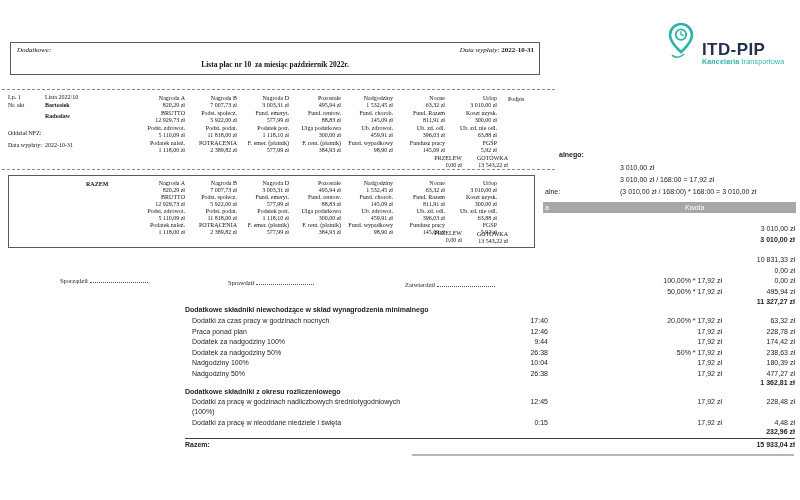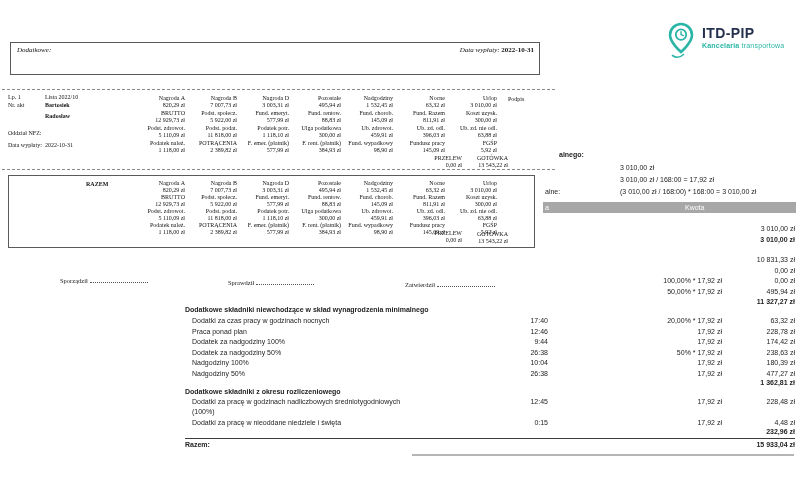--- a/index.html
+++ b/index.html
@@ -42,21 +42,21 @@
   .cell{position:absolute;width:52px;text-align:right;line-height:7.4px;white-space:nowrap;}
   .podpis{position:absolute;left:508px;top:96px;}
   .razem-box{position:absolute;left:8px;top:175px;width:525px;height:71px;border:1px solid #5a5a5a;background:#fff;}
   .razem-cap{position:absolute;left:85px;top:180px;font-weight:bold;}
   .sig{position:absolute;white-space:nowrap;font-size:6.5px;color:#222;}
   .sig .dots{display:inline-block;width:58px;border-bottom:1px dotted #555;height:6px;margin-left:2px;}
 
   
   .logo{position:absolute;left:666px;top:22px;display:flex;align-items:flex-start;gap:6px;}
   .logo-text{display:flex;flex-direction:column;margin-top:4px;}
-  .logo-name{font-weight:bold;font-size:14px;letter-spacing:0.4px;line-height:15px;}
+  .logo-name{font-weight:bold;font-size:17px;letter-spacing:0.4px;line-height:15px;margin-top:16px;}
   .logo-sub{font-size:7px;margin-top:1px;letter-spacing:0.2px;}
   .logo-sub .k{font-weight:bold;}
 </style>
 </head>
 <body>
 
 <div class="stage">
 
   <div class="calc">
     <div class="frag fbold" style="left:559px;top:151px">alnego:</div>
@@ -163,20 +163,21 @@
 
   <div class="pay">
     <div class="pay-cover"></div>
 
     <div class="pay-box">
       <span class="emp-label">Dodatkowe:</span>
       <span class="pay-date">
         <i>Data wypłaty:</i>
         <b>2022-10-31</b>
       </span>
+      <div class="pay-title">Lista płac nr 10&nbsp; za miesiąc październik 2022r.</div>
     </div>
 
     <div class="dash" style="top:89px"></div>
     <div class="dash" style="top:169px"></div>
 
     <div class="info" style="left:8px;top:94px">Lp.  1</div>
     <div class="info" style="left:8px;top:102px">Nr. akt</div>
     <div class="info" style="left:45px;top:94px">Lista 2022/10</div>
     <div class="info ibold" style="left:45px;top:102px">Bartosiek</div>
     <div class="info ibold" style="left:45px;top:113px">Radosław</div>

